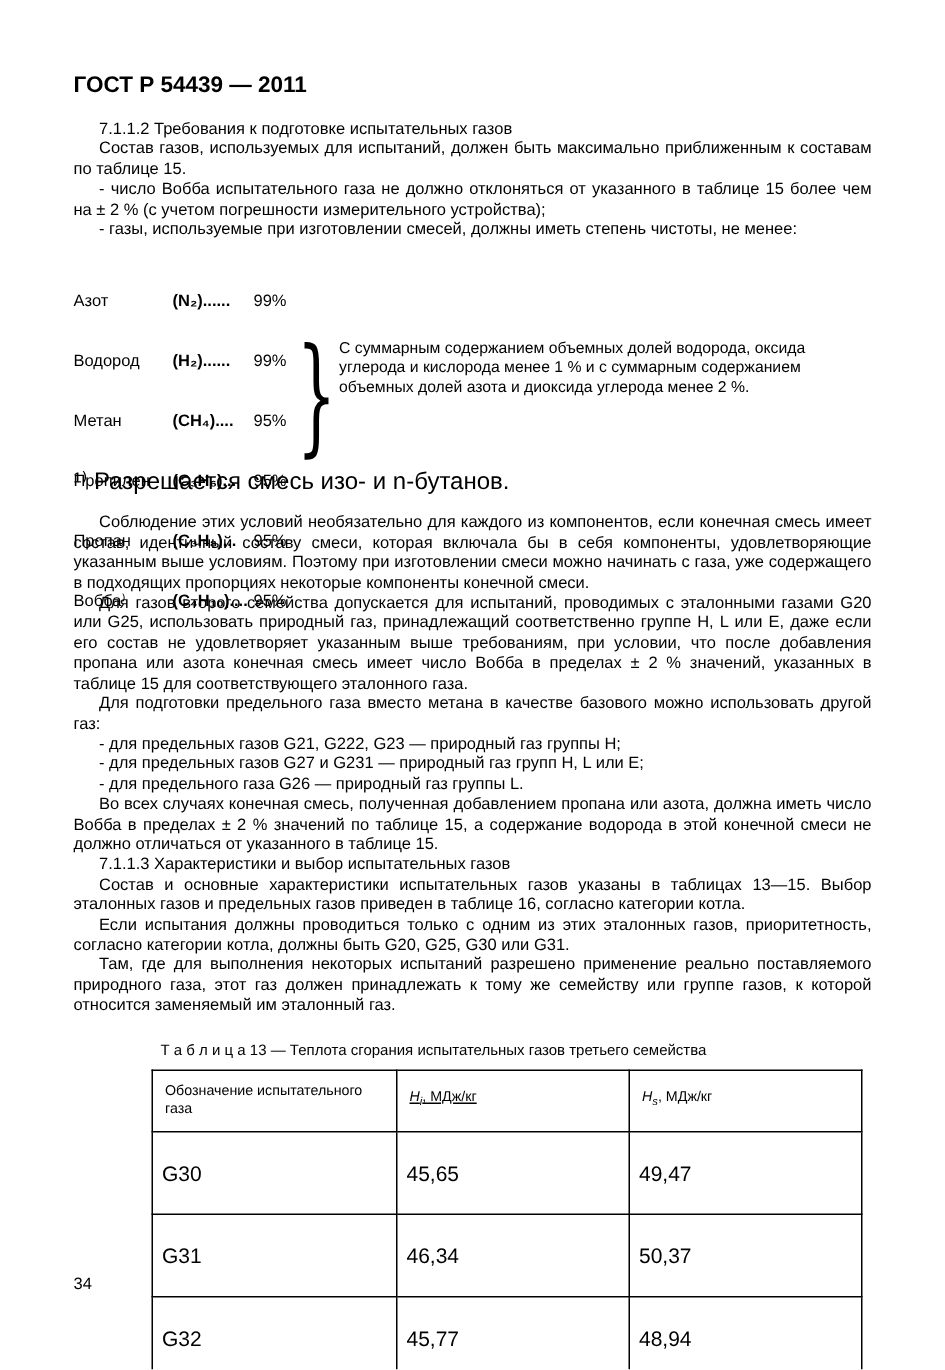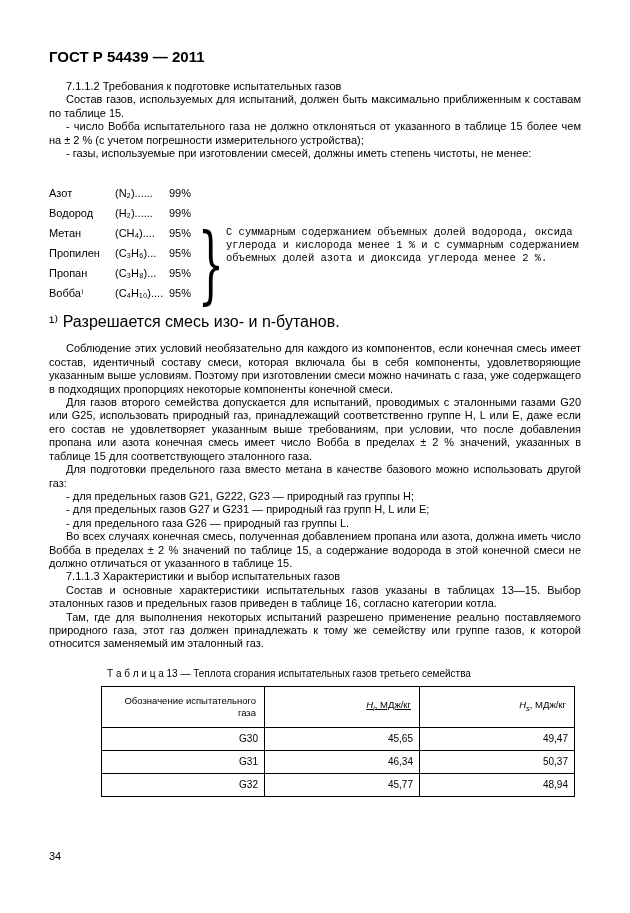--- a/index.html
+++ b/index.html
@@ -21,52 +21,51 @@
     margin: 0;
     font-size: 11px;
     line-height: 13.4px;
     text-align: justify;
     text-indent: 17px;
   }
   .gap-top { margin-top: 14px; }
 
   
   .gas-block { position: relative; margin-top: 27px; height: 121px; }
-  .gas-row { display: flex; height: 20px; align-items: flex-start; font-size: 11px; }
+  .gas-row { display: flex; height: 20px; align-items: flex-end; font-size: 11px; margin-top: 20px; }
   .gas-name { width: 66px; }
-  .gas-formula { width: 54px; }
+  .gas-formula { width: 54px; font-weight: bold; }
   .gas-purity { }
   .brace {
     position: absolute; left: 151px; top: 33px;
     width: 22px; height: 86px;
     display: flex; align-items: center; justify-content: center;
     font-size: 46px; font-weight: 300;
     font-family: "DejaVu Serif", serif;
     transform: scale(0.9, 1.85);
     transform-origin: center;
   }
   .brace-note {
     position: absolute; left: 177px; top: 39px;
     width: 356px;
     font-size: 10.5px; line-height: 13px;
     text-align: left;
-    font-family: Liberation Mono, monospace;
   }
   .footnote { margin: 7px 0 0 0; font-size: 16px; line-height: 13px; }
 
   
   .tbl-caption { margin: 17px 0 7px 58px; font-size: 10px; }
   table.t13 { border-collapse: collapse; margin-left: 52px; table-layout: fixed; }
   .t13 th, .t13 td {
     border: 1px solid #000;
-    text-align: right; vertical-align: middle;
+    text-align: left; vertical-align: middle;
     font-weight: normal;
   }
   .t13 th { font-size: 9.5px; padding: 4px 8px; height: 32px; line-height: 12px; }
-  .t13 td { font-size: 10px; padding: 0 6px; height: 22px; }
+  .t13 td { font-size: 14px; padding: 16px 6px; height: 22px; }
   .c1 { width: 146px; } .c2 { width: 138px; text-decoration: underline; } .c3 { width: 138px; }
   .sym { font-style: italic; }
   .t13 sub { font-size: 7.5px; font-style: italic; }
 
   .page-number { position: absolute; left: 49px; top: 850px; font-size: 11px; }
 </style>
 </head>
 <body>
 
 <div class="page">
@@ -117,20 +116,21 @@
 
   <p class="para gap-top">Соблюдение этих условий необязательно для каждого из компонентов, если конечная смесь имеет состав, идентичный составу смеси, которая включала бы в себя компоненты, удовлетворяющие указанным выше условиям. Поэтому при изготовлении смеси можно начинать с газа, уже содержащего в подходящих пропорциях некоторые компоненты конечной смеси.</p>
   <p class="para">Для газов второго семейства допускается для испытаний, проводимых с эталонными газами G20 или G25, использовать природный газ, принадлежащий соответственно группе H, L или E, даже если его состав не удовлетворяет указанным выше требованиям, при условии, что после добавления пропана или азота конечная смесь имеет число Вобба в пределах ± 2 % значений, указанных в таблице 15 для соответствующего эталонного газа.</p>
   <p class="para">Для подготовки предельного газа вместо метана в качестве базового можно использовать другой газ:</p>
   <p class="para">- для предельных газов G21, G222, G23 — природный газ группы H;</p>
   <p class="para">- для предельных газов G27 и G231 — природный газ групп H, L или E;</p>
   <p class="para">- для предельного газа G26 — природный газ группы L.</p>
   <p class="para">Во всех случаях конечная смесь, полученная добавлением пропана или азота, должна иметь число Вобба в пределах ± 2 % значений по таблице 15, а содержание водорода в этой конечной смеси не должно отличаться от указанного в таблице 15.</p>
   <p class="para">7.1.1.3 Характеристики и выбор испытательных газов</p>
   <p class="para">Состав и основные характеристики испытательных газов указаны в таблицах 13—15. Выбор эталонных газов и предельных газов приведен в таблице 16, согласно категории котла.</p>
+  <p class="para">Если испытания должны проводиться только с одним из этих эталонных газов, приоритетность, согласно категории котла, должны быть G20, G25, G30 или G31.</p>
   <p class="para">Там, где для выполнения некоторых испытаний разрешено применение реально поставляемого природного газа, этот газ должен принадлежать к тому же семейству или группе газов, к которой относится заменяемый им эталонный газ.</p>
 
   <p class="tbl-caption">Т а б л и ц а  13 — Теплота сгорания испытательных газов третьего семейства</p>
 
   <table class="t13">
     <tbody>
         <tr>
       <th class="c1">Обозначение испытательного газа</th>
       <th class="c2"><span class="sym">H</span><sub>i</sub><span>, МДж/кг</span></th>
       <th class="c3"><span class="sym">H</span><sub>s</sub><span>, МДж/кг</span></th>

